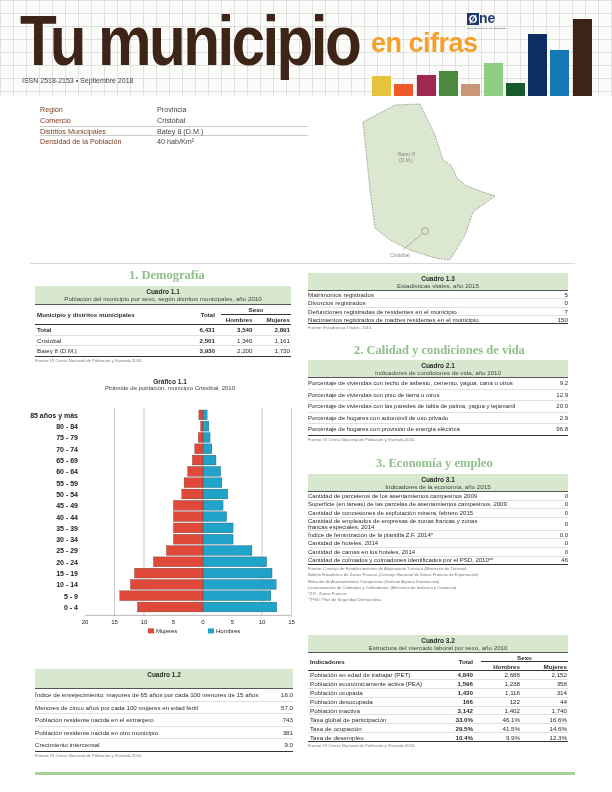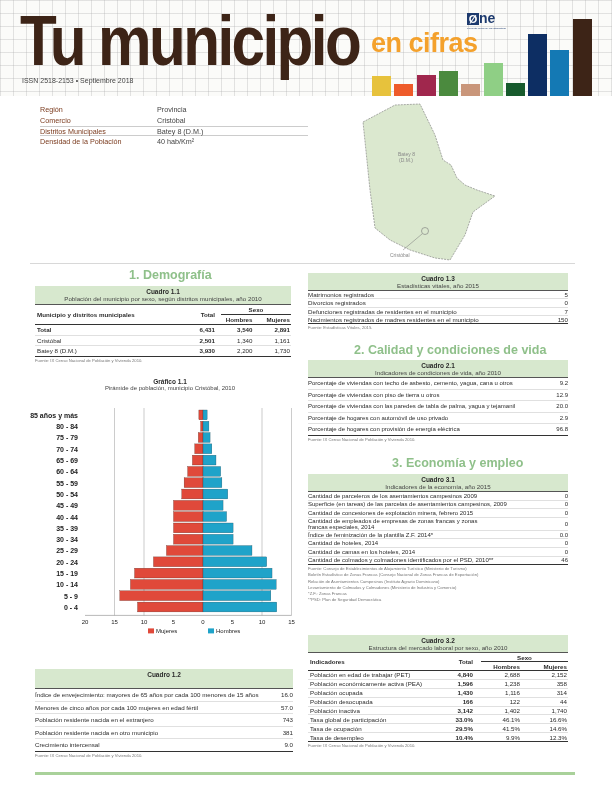--- a/index.html
+++ b/index.html
@@ -32,21 +32,21 @@
   .info-row { display: flex; height: 10.8px; align-items: center; font-size: 7.2px; }
   .info-row .k { width: 117px; color: #7a3a1d; }
   .info-row .v { color: #444; }
   .info-row.ruled { border-top: 0.7px solid #ccc; border-bottom: 0.7px solid #ccc; }
 
   
   .map { position: absolute; left: 355px; top: 100px; width: 200px; height: 165px; }
   .divider-top { position: absolute; left: 30px; top: 263px; width: 545px; height: 1px; background: #d8d8d8; }
 
   
-  .sec-title { position: absolute; font-size: 12.5px; color: #8fc08a; font-weight: bold; white-space: nowrap; }
+  .sec-title { position: absolute; font-size: 12.5px; color: #8fc08a; font-weight: bold; white-space: nowrap; font-family: Liberation Serif, serif; }
 
   
   .tbl { position: absolute; font-size: 6.2px; }
   .tbl .cap { background: #d7e8ce; text-align: center; padding: 2px 0 1px 0; border-bottom: 0.8px solid #555; }
   .tbl .cap .n { font-weight: bold; font-size: 6.5px; color: #2b2b2b; }
   .tbl .cap .t { font-size: 6.2px; color: #444; }
   .tbl .row { display: flex; align-items: center; border-bottom: 0.5px solid #e0e0e0; }
   .tbl .row .l { flex: 1; white-space: nowrap; overflow: hidden; }
   .tbl .row .r { text-align: right; }
   .tbl .row.last { border-bottom: 0.9px solid #333; }
@@ -319,21 +319,21 @@
         <div class="r" style="width: 30px;">2.9</div>
       </div>
       <div class="row last" style="min-height: 11.5px; font-size: 6px;">
         <div class="l">Porcentaje de hogares con provisión de energía eléctrica</div>
         <div class="r" style="width: 30px;">96.8</div>
       </div>
     </div>
   <div class="src">Fuente: IX Censo Nacional de Población y Vivienda 2010.</div>
 </div>
 
-<div class="sec-title" style="left:392px; top:456px;">3. Economía y empleo</div>
+<div class="sec-title" style="left:376px; top:456px;">3. Economía y empleo</div>
 <div class="tbl" style="left:308px; top:474px; width:260px;">
   <div class="cap">
     <div class="n">Cuadro 3.1</div>
     <div class="t">Indicadores de la economía, año 2015</div>
   </div>
   <div id="t31-rows">
       <div class="row" style="min-height: 8.6px; font-size: 6px;">
         <div class="l">Cantidad de parceleros de los asentamientos campesinos 2009</div>
         <div class="r" style="width: 30px;">0</div>
       </div>

